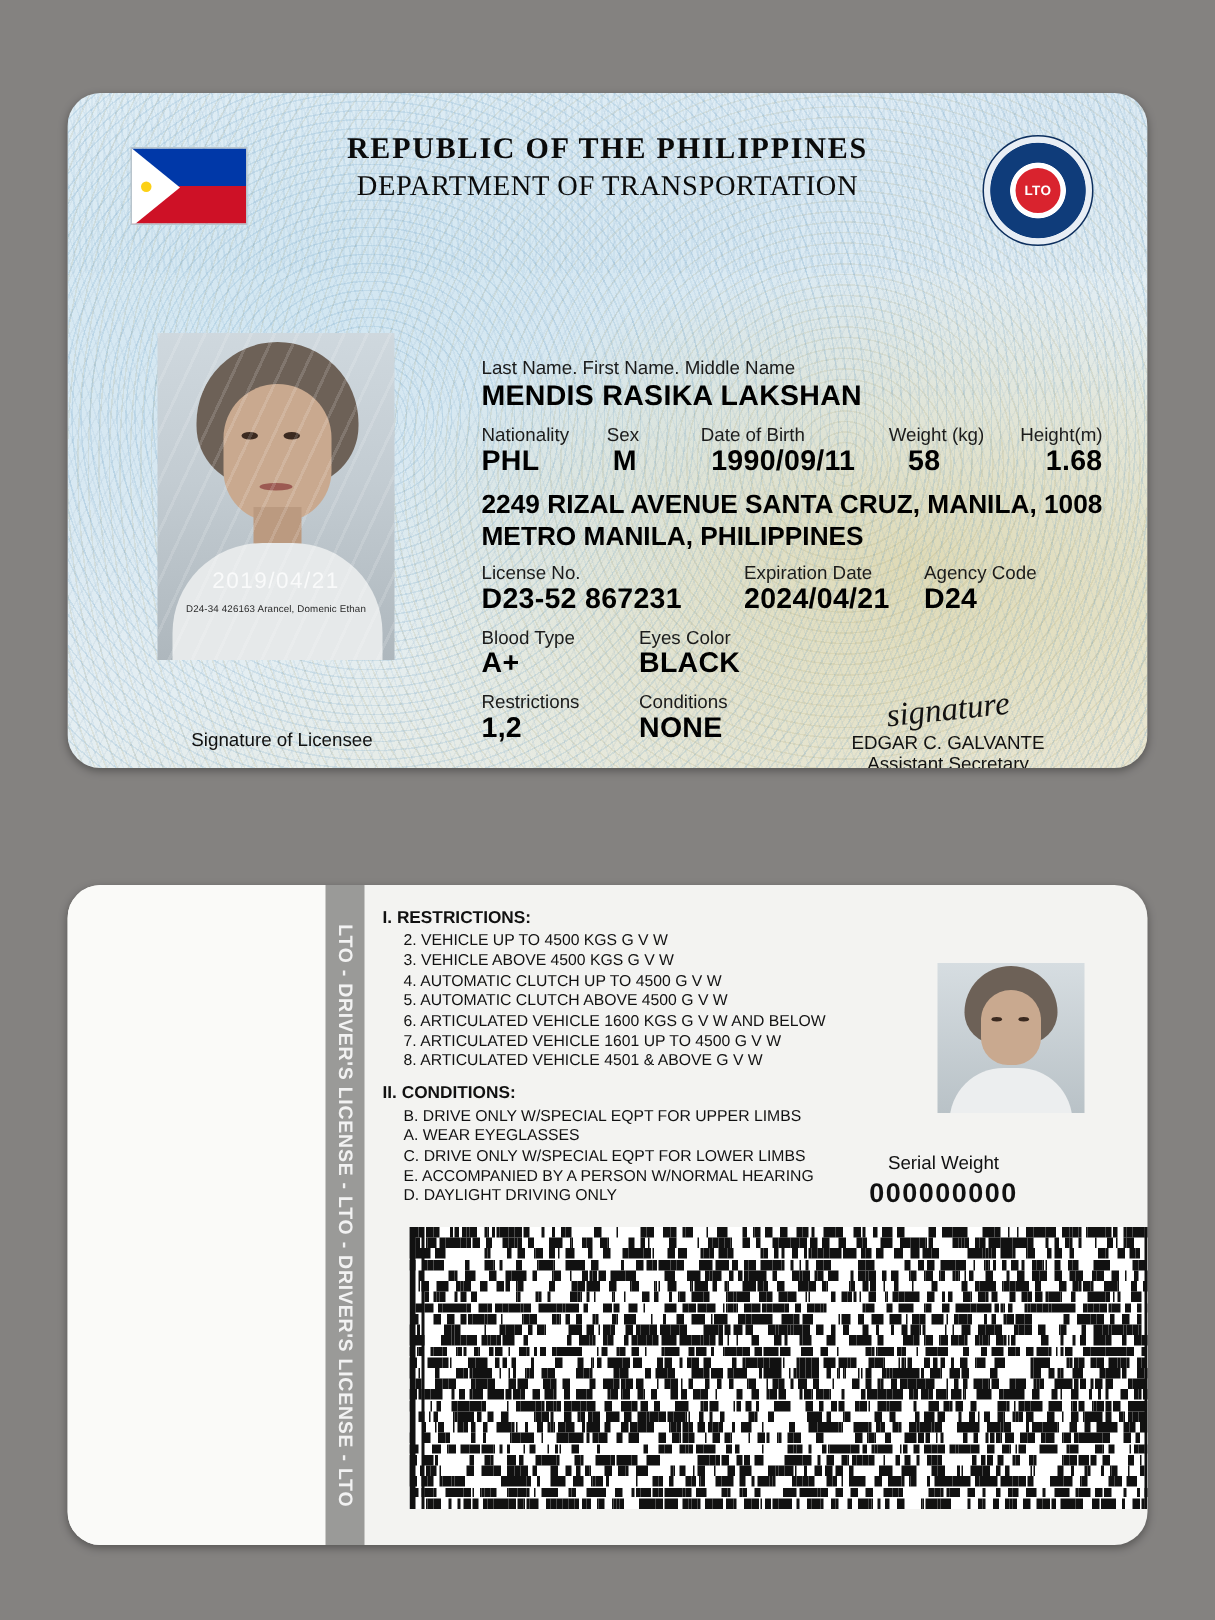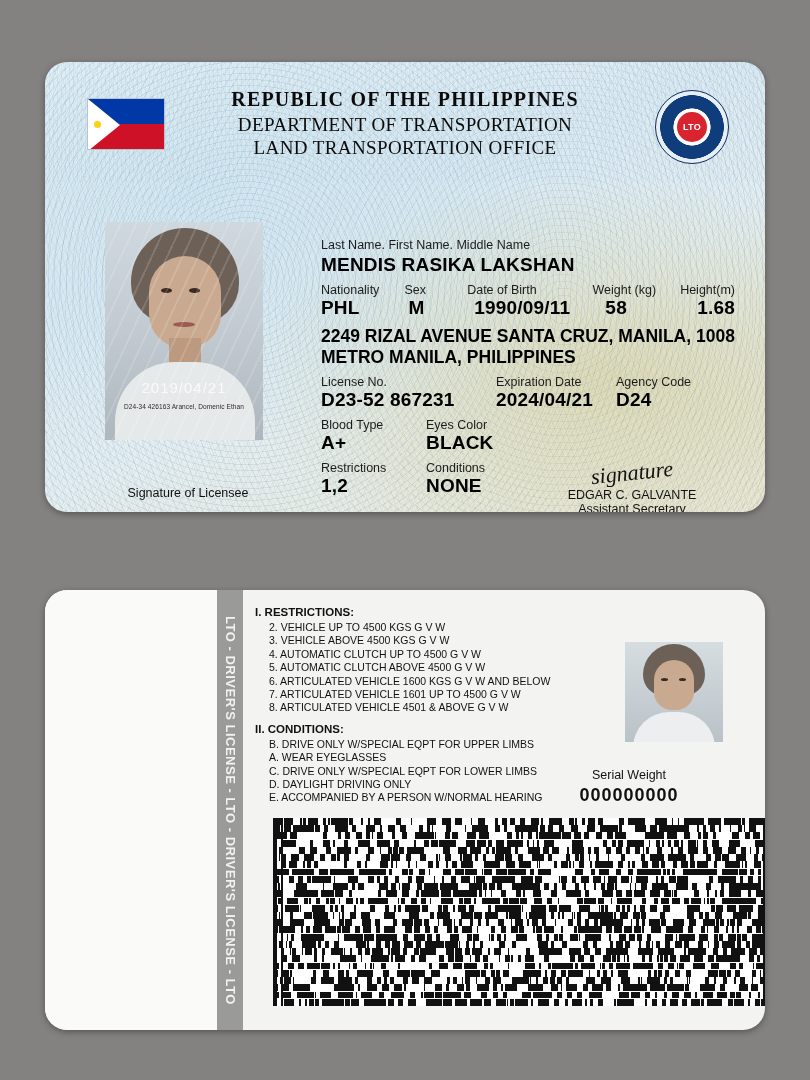--- a/index.html
+++ b/index.html
@@ -208,21 +208,20 @@
         <div class="sun"></div>
     </div>
 
     <div class="seal">
       <div class="inner">LTO</div>
     </div>
 
     <div class="hdr">
       <div class="l1">REPUBLIC OF THE PHILIPPINES</div>
       <div class="l2">DEPARTMENT OF TRANSPORTATION</div>
-      <div class="l3">LAND TRANSPORTATION OFFICE</div>
     </div>
 
     <div class="photo">
       <div class="hair"></div>
         <div class="face"></div>
         <div class="eyeL"></div>
         <div class="eyeR"></div>
       <div class="mouth"></div>
         <div class="neck"></div>
         <div class="shoulders"></div>
@@ -308,22 +307,22 @@
         <li>5. AUTOMATIC CLUTCH ABOVE 4500 G V W</li>
         <li>6. ARTICULATED VEHICLE 1600 KGS G V W AND BELOW</li>
         <li>7. ARTICULATED VEHICLE 1601 UP TO 4500 G V W</li>
         <li>8. ARTICULATED VEHICLE 4501 &amp; ABOVE G V W</li>
       </ol>
       <div class="h" style="margin-top:8px">II. CONDITIONS:</div>
       <ol>
         <li>B. DRIVE ONLY W/SPECIAL EQPT FOR UPPER LIMBS</li>
         <li>A. WEAR EYEGLASSES</li>
         <li>C. DRIVE ONLY W/SPECIAL EQPT FOR LOWER LIMBS</li>
+        <li>E. ACCOMPANIED BY A PERSON W/NORMAL HEARING</li>
         <li>D. DAYLIGHT DRIVING ONLY</li>
-        <li>E. ACCOMPANIED BY A PERSON W/NORMAL HEARING</li>
       </ol>
     </div>
 
     <div class="back-photo">
       <div class="hair"></div>
         <div class="face"></div>
         <div class="eL"></div>
         <div class="eR"></div>
         <div class="sh"></div>
     </div>

